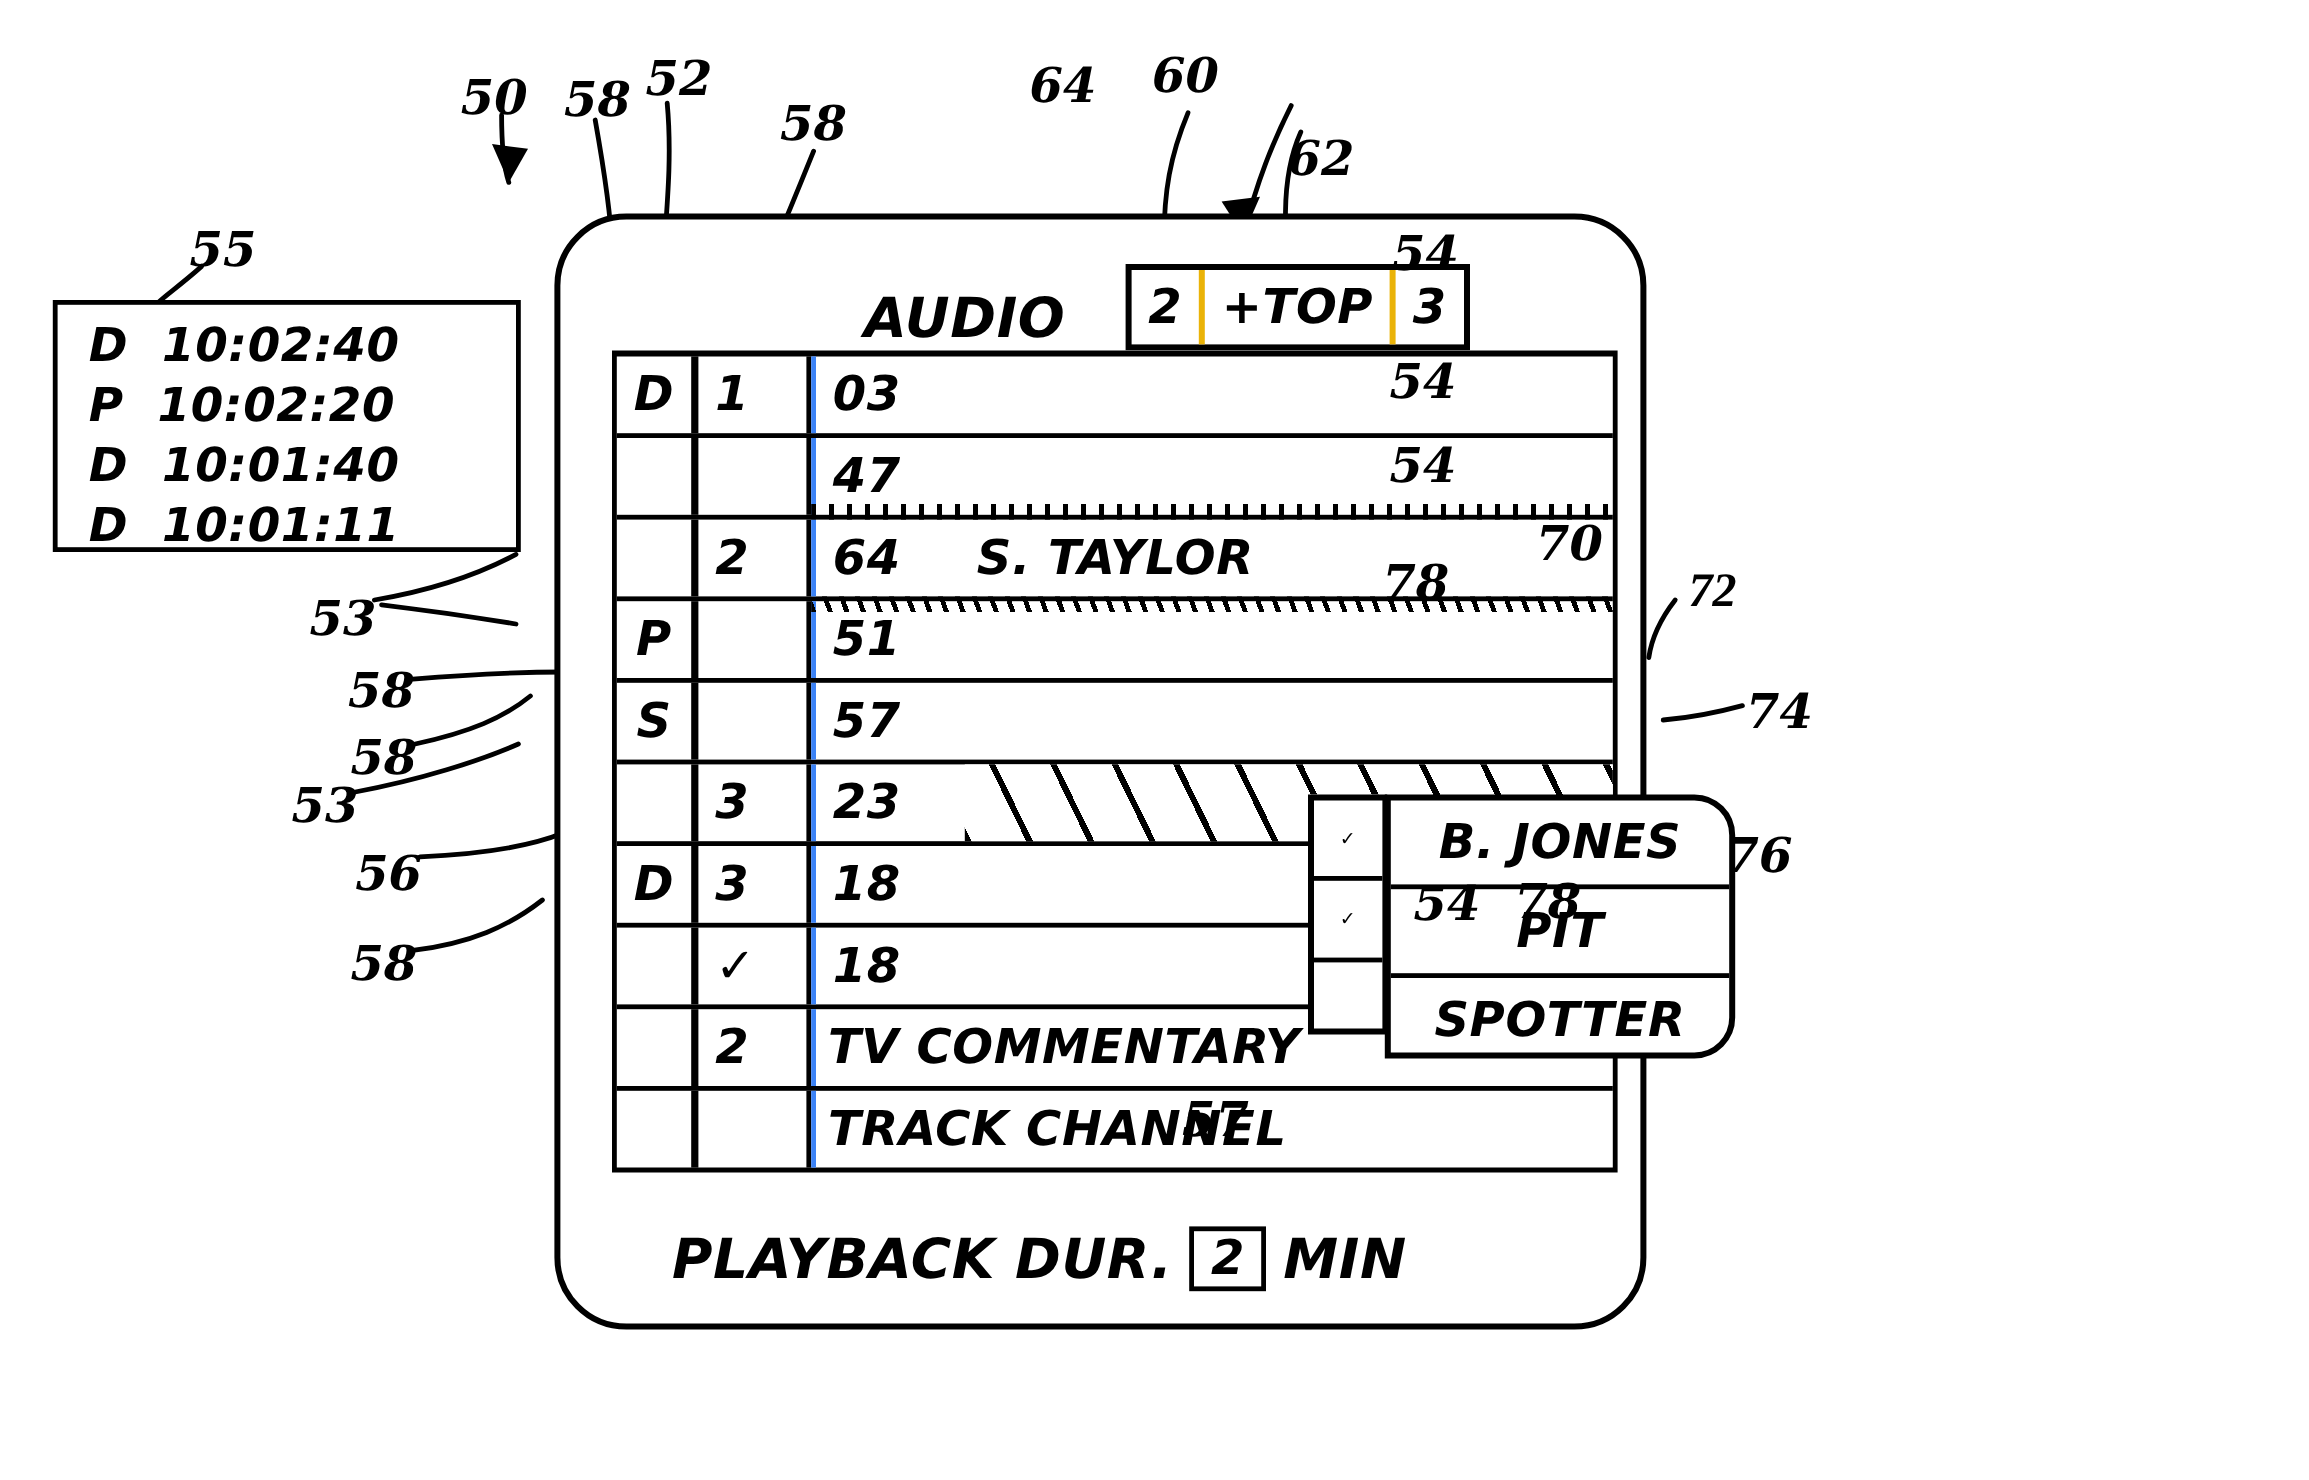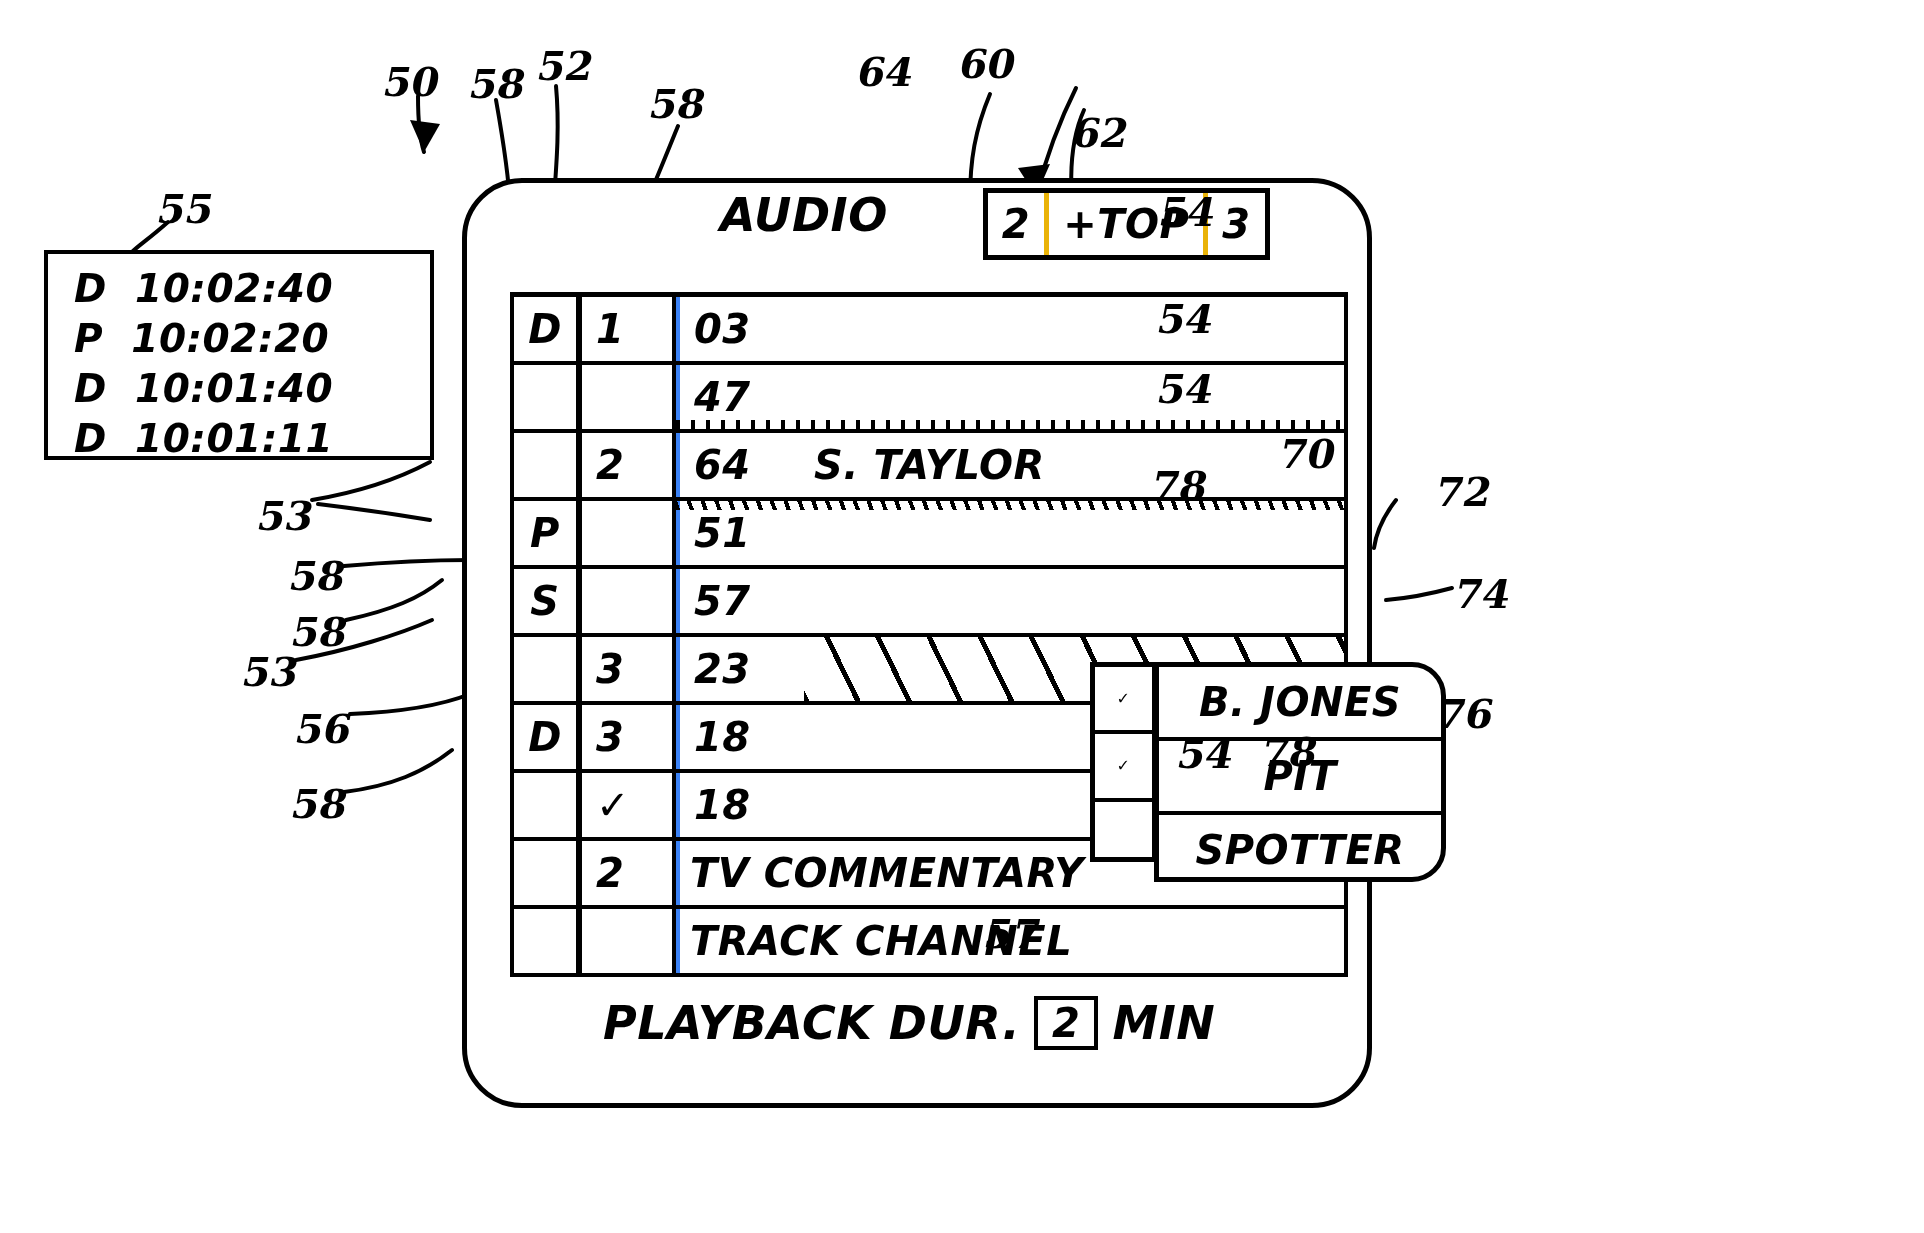--- a/index.html
+++ b/index.html
@@ -17,21 +17,21 @@
 
   
   #device{
     left:462px;top:178px;width:900px;height:920px;
     border:5px solid #000;border-radius:60px;background:#fff;
   }
 
   
   #headerRow{
     left:470px;top:188px;width:900px;height:104px;
-    display:flex;align-items:flex-start;gap:45px;
+    display:flex;align-items:flex-end;
   }
   #audioLabel{font-size:46px;margin-left:250px;}
   #topCtl{
     display:flex;border:5px solid #000;height:62px;margin-left:50px;align-items:stretch;
   }
   #topCtl > div{display:flex;align-items:center;justify-content:center;
                 font-size:40px;padding:0 14px;}
   #topCtl .sep{border-left:5px solid #eab308;}
 
   
@@ -85,21 +85,21 @@
   .prow:last-child{border-bottom:none;}
   .pname{flex:1;display:flex;align-items:center;justify-content:center;font-size:40px;}
 
   
   #chkCol{
     left:1090px;top:662px;width:66px;height:200px;box-sizing:border-box;
     border:5px solid #000;border-right:4px solid #000;background:#fff;
   }
 
   
-  #playback{left:560px;top:996px;display:flex;align-items:flex-start;font-size:46px;margin-left:43px;}
+  #playback{left:560px;top:1022px;display:flex;align-items:flex-start;font-size:46px;}
   #pbBox{border:4px solid #000;padding:0 14px;margin:0 14px;font-size:40px;}
 </style>
 </head>
 <body>
 
 <svg class="svgl" viewBox="0 0 1924 1233" preserveAspectRatio="none">
   <g stroke="#000" stroke-width="4" fill="none" stroke-linecap="round">
 
     <path d="M418,96 C418,120 420,140 424,152"></path>
 
@@ -296,21 +296,21 @@
     <div class="abs refnum" style="left: 538px; top: 42px;">52</div>
     <div class="abs refnum" style="left: 650px; top: 80px;">58</div>
     <div class="abs refnum" style="left: 858px; top: 48px;">64</div>
     <div class="abs refnum" style="left: 960px; top: 40px;">60</div>
     <div class="abs refnum" style="left: 1073px; top: 85px; margin-top: 24px;">62</div>
     <div class="abs refnum" style="left: 158px; top: 185px;">55</div>
     <div class="abs refnum" style="left: 1160px; top: 188px;">54</div>
     <div class="abs refnum" style="left: 1158px; top: 295px;">54</div>
     <div class="abs refnum" style="left: 1158px; top: 365px;">54</div>
     <div class="abs refnum" style="left: 1280px; top: 430px;">70</div>
-    <div class="abs refnum" style="left: 1436px; top: 468px;">72</div>
+    <div class="abs refnum" style="left: 1407px; top: 468px; font-family: Liberation Serif, serif;">72</div>
     <div class="abs refnum" style="left: 1152px; top: 462px;">78</div>
     <div class="abs refnum" style="left: 258px; top: 492px;">53</div>
     <div class="abs refnum" style="left: 290px; top: 552px;">58</div>
     <div class="abs refnum" style="left: 1455px; top: 570px;">74</div>
     <div class="abs refnum" style="left: 292px; top: 608px;">58</div>
     <div class="abs refnum" style="left: 243px; top: 648px;">53</div>
     <div class="abs refnum" style="left: 1438px; top: 690px;">76</div>
     <div class="abs refnum" style="left: 296px; top: 705px;">56</div>
     <div class="abs refnum" style="left: 1262px; top: 728px;">78</div>
     <div class="abs refnum" style="left: 1178px; top: 730px;">54</div>

